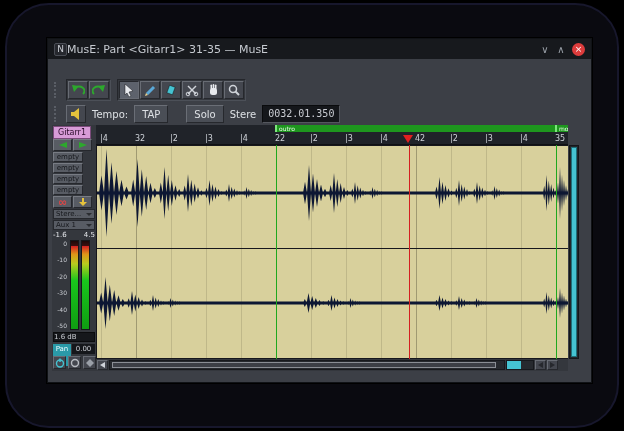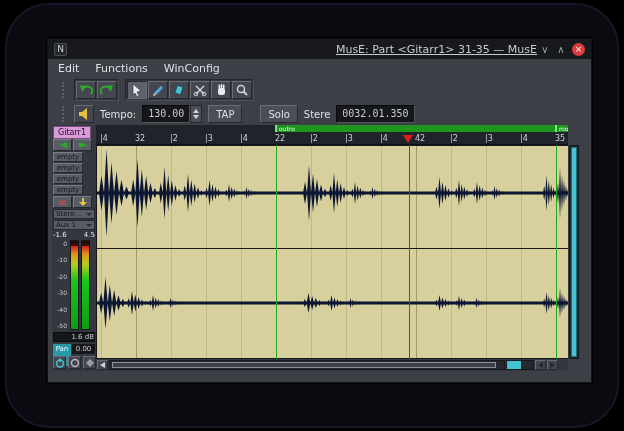--- a/index.html
+++ b/index.html
@@ -7,29 +7,29 @@
   .screen{position:relative;width:624px;height:431px;background:#000;overflow:hidden;}
   .frame{position:absolute;left:5px;top:3px;right:5px;bottom:3px;background:#0a0a10;
          border:2px solid #17172c;border-radius:44px;}
   .window{position:absolute;left:40px;top:33px;width:545px;height:345px;background:#3c3f46;
           border:1px solid #101216;box-shadow:0 0 0 1px #000;}
   
   .titlebar{position:absolute;left:0;top:0;width:100%;height:20px;background:#17191d;
             display:flex;align-items:center;padding:0 6px;}
   .app-icon{width:13px;height:13px;background:#26282e;border:1px solid #4a4d55;color:#c9ccd2;
             font-size:9px;line-height:11px;text-align:center;border-radius:2px;}
-  .title{flex:1;text-align:right;color:#c6cad0;font-size:11px;white-space:nowrap;overflow:hidden;text-decoration:underline;}
+  .title{flex:1;text-align:left;color:#c6cad0;font-size:11px;white-space:nowrap;overflow:hidden;}
   .tb-btn{color:#9aa0a8;font-size:10px;width:16px;text-align:center;cursor:default;}
   .close-btn{width:13px;height:13px;border-radius:50%;background:#dd3c3c;color:#fff;font-size:9px;
              line-height:12px;text-align:center;margin-left:3px;}
   
   .menubar{position:absolute;left:0;top:20px;width:100%;height:18px;display:flex;gap:16px;
            align-items:center;padding:0 10px;color:#dde0e4;font-size:11px;}
   
-  .toolbar{position:absolute;left:8px;width:100%;display:flex;align-items:center;padding:1px 6px;gap:6px;}
+  .toolbar{position:absolute;left:0;width:100%;display:flex;align-items:center;padding:1px 6px;gap:6px;}
   .t1{top:38px;height:26px;}
   .t2{top:64px;height:22px;}
   .grip{width:4px;height:16px;border-left:2px dotted #5a5e66;margin-right:2px;}
   .tool-group{display:flex;gap:1px;background:#34373d;border:1px solid #24262b;
               border-bottom-color:#4c5058;border-right-color:#4c5058;padding:1px;}
   .tool-btn{width:20px;height:18px;background:#44474f;border:1px solid;
             border-color:#686c74 #26282d #26282d #686c74;display:flex;align-items:center;justify-content:center;}
   .tool-btn.sel{background:#5d626c;border-color:#26282d #686c74 #686c74 #26282d;}
   .lbl{color:#dde0e4;font-size:10px;}
   .display{background:#15171b;color:#c9ccd2;font-family:"DejaVu Sans Mono",monospace;font-size:10px;
@@ -53,21 +53,21 @@
   .combo{background:#585c64;border:1px solid #26282d;color:#16181c;padding:0 2px;width:42px;height:10px;
          display:flex;align-items:center;justify-content:space-between;}
   .combo .car{width:0;height:0;border-left:3px solid transparent;border-right:3px solid transparent;border-top:3px solid #2a2c30;}
   .peaks{color:#e6e8ec;display:flex;justify-content:space-between;width:42px;}
   .meter-wrap{position:absolute;left:1px;top:115px;width:42px;height:90px;display:flex;}
   .meter-scale{position:relative;width:15px;height:100%;color:#c9ccd2;font-size:6px;}
   .meter-scale span{position:absolute;right:1px;}
   .mbar{width:9px;height:100%;margin-left:2px;border:1px solid #15171a;
         background:linear-gradient(to top,#0f9c12 0%,#19c61c 55%,#b8cc1e 74%,#e09418 85%,#d42222 94%,#401010 94%,#1c0808 100%);}
   .gain-display{background:#15171b;color:#c9ccd2;border:1px solid #0a0b0d;width:42px;height:10px;
-                font-size:7px;text-align:right;line-height:9px;}
+                font-size:7px;text-align:left;line-height:9px;}
   .pan-lbl{background:#2a9aa8;color:#eafcff;width:18px;height:22px;text-align:center;line-height:10px;}
   .pan-val{background:#15171b;color:#c9ccd2;width:23px;height:10px;text-align:center;line-height:10px;}
   .icon-btn{width:13px;height:13px;background:#44474f;border:1px solid;
             border-color:#686c74 #26282d #26282d #686c74;display:flex;align-items:center;justify-content:center;}
   
   .canvas-col{position:absolute;left:48px;top:0;width:472px;}
   .marker-band{position:relative;height:7px;background:#202329;overflow:hidden;}
   .marker-seg{position:absolute;top:0;height:100%;background:#1e961e;}
   .marker-lbl{position:absolute;top:0;color:#eaffea;font-size:6px;line-height:7px;white-space:nowrap;}
   .marker-flag{position:absolute;top:0;width:2px;height:100%;background:#7ce67c;}
@@ -101,25 +101,20 @@
   <div class="window">
 
    <div class="titlebar">
      <span class="app-icon">N</span>
      <span class="title">MusE: Part &lt;Gitarr1&gt; 31-35 — MusE</span>
      <span class="tb-btn">∨</span>
      <span class="tb-btn">∧</span>
      <span class="close-btn">×</span>
    </div>
 
-   <div class="menubar">
-     <span>Edit</span>
-     <span>Functions</span>
-     <span>WinConfig</span>
-   </div>
 
    <div class="toolbar t1">
      <div class="grip"></div>
      <div class="tool-group">
        <div class="tool-btn">
          <svg width="14" height="12">
            <path d="M12 10 A5 4 0 0 0 4 4" stroke="#2da82d" stroke-width="2" fill="none"></path>
            <polygon points="1,1 8,2 3,8" fill="#2da82d"></polygon>
          </svg>
        </div>
@@ -173,27 +168,20 @@
    </div>
 
    <div class="toolbar t2">
      <div class="grip"></div>
      <div class="tool-btn">
        <svg width="14" height="14">
          <polygon points="2,5 5,5 10,1 10,13 5,9 2,9" fill="#e6c33c"></polygon>
        </svg>
      </div>
      <span class="lbl">Tempo:</span>
-     <div class="spin">
-       <span class="display">130.00</span>
-       <span class="spin-arrows">
-         <span class="tri-up"></span>
-         <span class="tri-dn"></span>
-       </span>
-     </div>
      <button class="pushbtn">TAP</button>
      <span style="width:6px"></span>
      <button class="pushbtn">Solo</button>
      <span class="lbl">Stere</span>
      <span class="display">0032.01.350</span>
    </div>
 
    <div class="main">
 
      <div class="strip">

